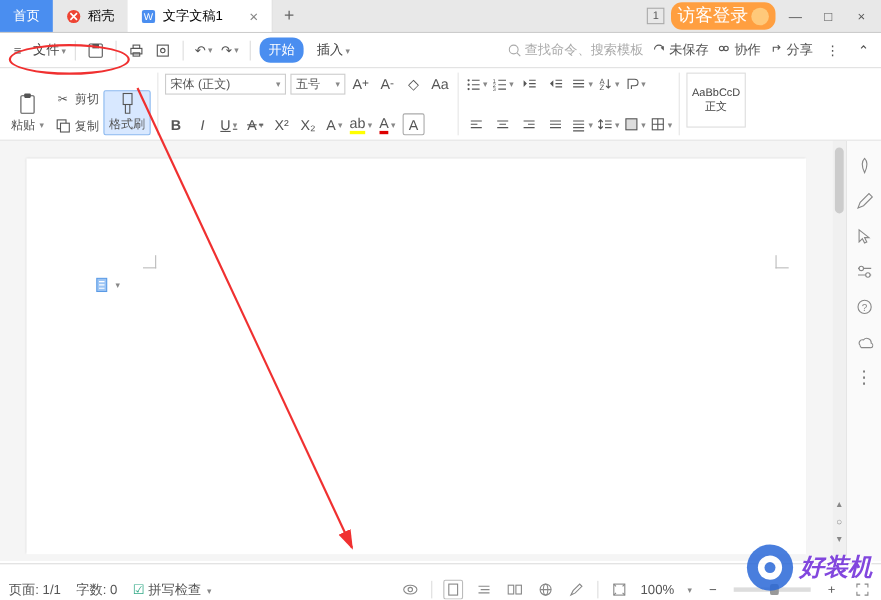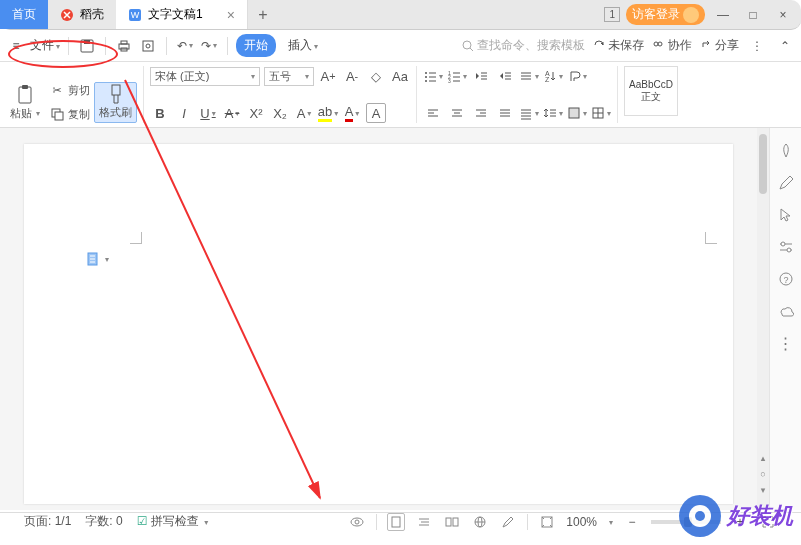--- a/index.html
+++ b/index.html
@@ -1,27 +1,27 @@
 <!DOCTYPE html>
 <html><head>
 <meta charset="utf-8">
 <style>
 * { margin: 0; padding: 0; box-sizing: border-box; font-family: "Microsoft YaHei", sans-serif; }
 body { width: 801px; height: 545px; background: #fff; position: relative; overflow: hidden; }
 
 
-.tab-bar { height: 30px; background: #e8e8e8; display: flex; align-items: stretch; border-bottom: 1px solid #ccc; border-radius: 10px; }
+.tab-bar { height: 30px; background: #e8e8e8; display: flex; align-items: stretch; border-bottom: 1px solid #ccc; }
 .tab { display: flex; align-items: center; padding: 0 12px; font-size: 12px; cursor: pointer; gap: 6px; }
 .tab.active-blue { background: #4a8ef0; color: #fff; }
 .tab-icon { width: 14px; height: 14px; display: inline-flex; align-items: center; justify-content: center; }
 .tab-close { margin-left: 18px; color: #888; font-size: 14px; }
 .tab-add { width: 30px; display: flex; align-items: center; justify-content: center; color: #666; font-size: 16px; }
 .tab-right { margin-left: auto; display: flex; align-items: center; gap: 6px; padding-right: 6px; }
 .badge1 { border: 1px solid #aaa; padding: 1px 4px; font-size: 10px; color: #555; }
-.login-btn { background: #ff9f40; border-radius: 10px; color: #fff; font-size: 12px; padding: 2px 6px; display: flex; align-items: center; gap: 3px; }
+.login-btn { background: #ff9f40; border-radius: 10px; color: #fff; font-size: 16px; padding: 2px 6px; display: flex; align-items: center; gap: 3px; }
 .avatar { width: 16px; height: 16px; border-radius: 50%; background: #ffc97a; display: inline-block; }
 .win-btn { width: 24px; height: 24px; display: flex; align-items: center; justify-content: center; color: #555; font-size: 12px; }
 
 
 .menu-row { height: 32px; display: flex; align-items: center; padding: 0 6px; gap: 10px; border-bottom: 1px solid #e0e0e0; font-size: 12px; color: #444; }
 .menu-left { display: flex; align-items: center; gap: 4px; }
 .menu-icon-btn { width: 20px; height: 20px; display: flex; align-items: center; justify-content: center; color: #555; }
 .menu-sep { width: 1px; height: 18px; background: #ddd; margin: 0 4px; }
 .menu-tab { padding: 3px 8px; font-size: 12px; }
 .menu-tab.active { background: #4a8ef0; color: #fff; border-radius: 10px; }
@@ -54,21 +54,21 @@
 .vscroll-thumb { position: absolute; top: 6px; left: 2px; width: 8px; height: 60px; background: #ccc; border-radius: 4px; }
 .vscroll-arrow { position: absolute; left: 0; width: 12px; height: 12px; display: flex; align-items: center; justify-content: center; color: #888; font-size: 9px; }
 .right-panel { width: 32px; background: #fafafa; border-left: 1px solid #e5e5e5; display: flex; flex-direction: column; align-items: center; gap: 14px; padding-top: 14px; color: #777; }
 .right-panel .ico { width: 18px; height: 18px; display: flex; align-items: center; justify-content: center; }
 
 
 .red-ellipse { position: absolute; top: 40px; left: 8px; width: 110px; height: 28px; border: 2px solid #f03030; border-radius: 50%; pointer-events: none; z-index: 50; }
 .red-arrow { position: absolute; top: 68px; left: 110px; width: 400px; height: 440px; pointer-events: none; z-index: 50; }
 
 
-.status-bar { position: absolute; bottom: 0; left: 0; right: 0; height: 33px; border-top: 1px solid #ddd; background: #fff; display: flex; align-items: flex-start; padding: 0 24px; font-size: 12px; color: #555; gap: 14px; }
+.status-bar { position: absolute; bottom: 0; left: 0; right: 0; height: 33px; border-top: 1px solid #ddd; background: #fff; display: flex; align-items: flex-end; padding: 0 8px; font-size: 12px; color: #555; gap: 14px; }
 .status-right { margin-left: auto; display: flex; align-items: center; gap: 10px; }
 .status-ico { width: 18px; height: 18px; display: inline-flex; align-items: center; justify-content: center; }
 .status-ico.boxed { border: 1px solid #bbb; border-radius: 2px; }
 
 
 .watermark { position: absolute; right: 8px; bottom: 8px; display: flex; align-items: center; gap: 6px; opacity: 0.85; z-index: 60; pointer-events: none; }
 .wm-eye { width: 42px; height: 42px; border-radius: 50%; background: #2a68d8; display: flex; align-items: center; justify-content: center; }
 .wm-eye-in { width: 22px; height: 22px; border-radius: 50%; background: #fff; display: flex; align-items: center; justify-content: center; }
 .wm-pupil { width: 10px; height: 10px; border-radius: 50%; background: #2a68d8; }
 .wm-text { font-size: 22px; font-weight: bold; color: #6d28d9; text-shadow: 1px 1px 0 #fff; font-style: italic; }

